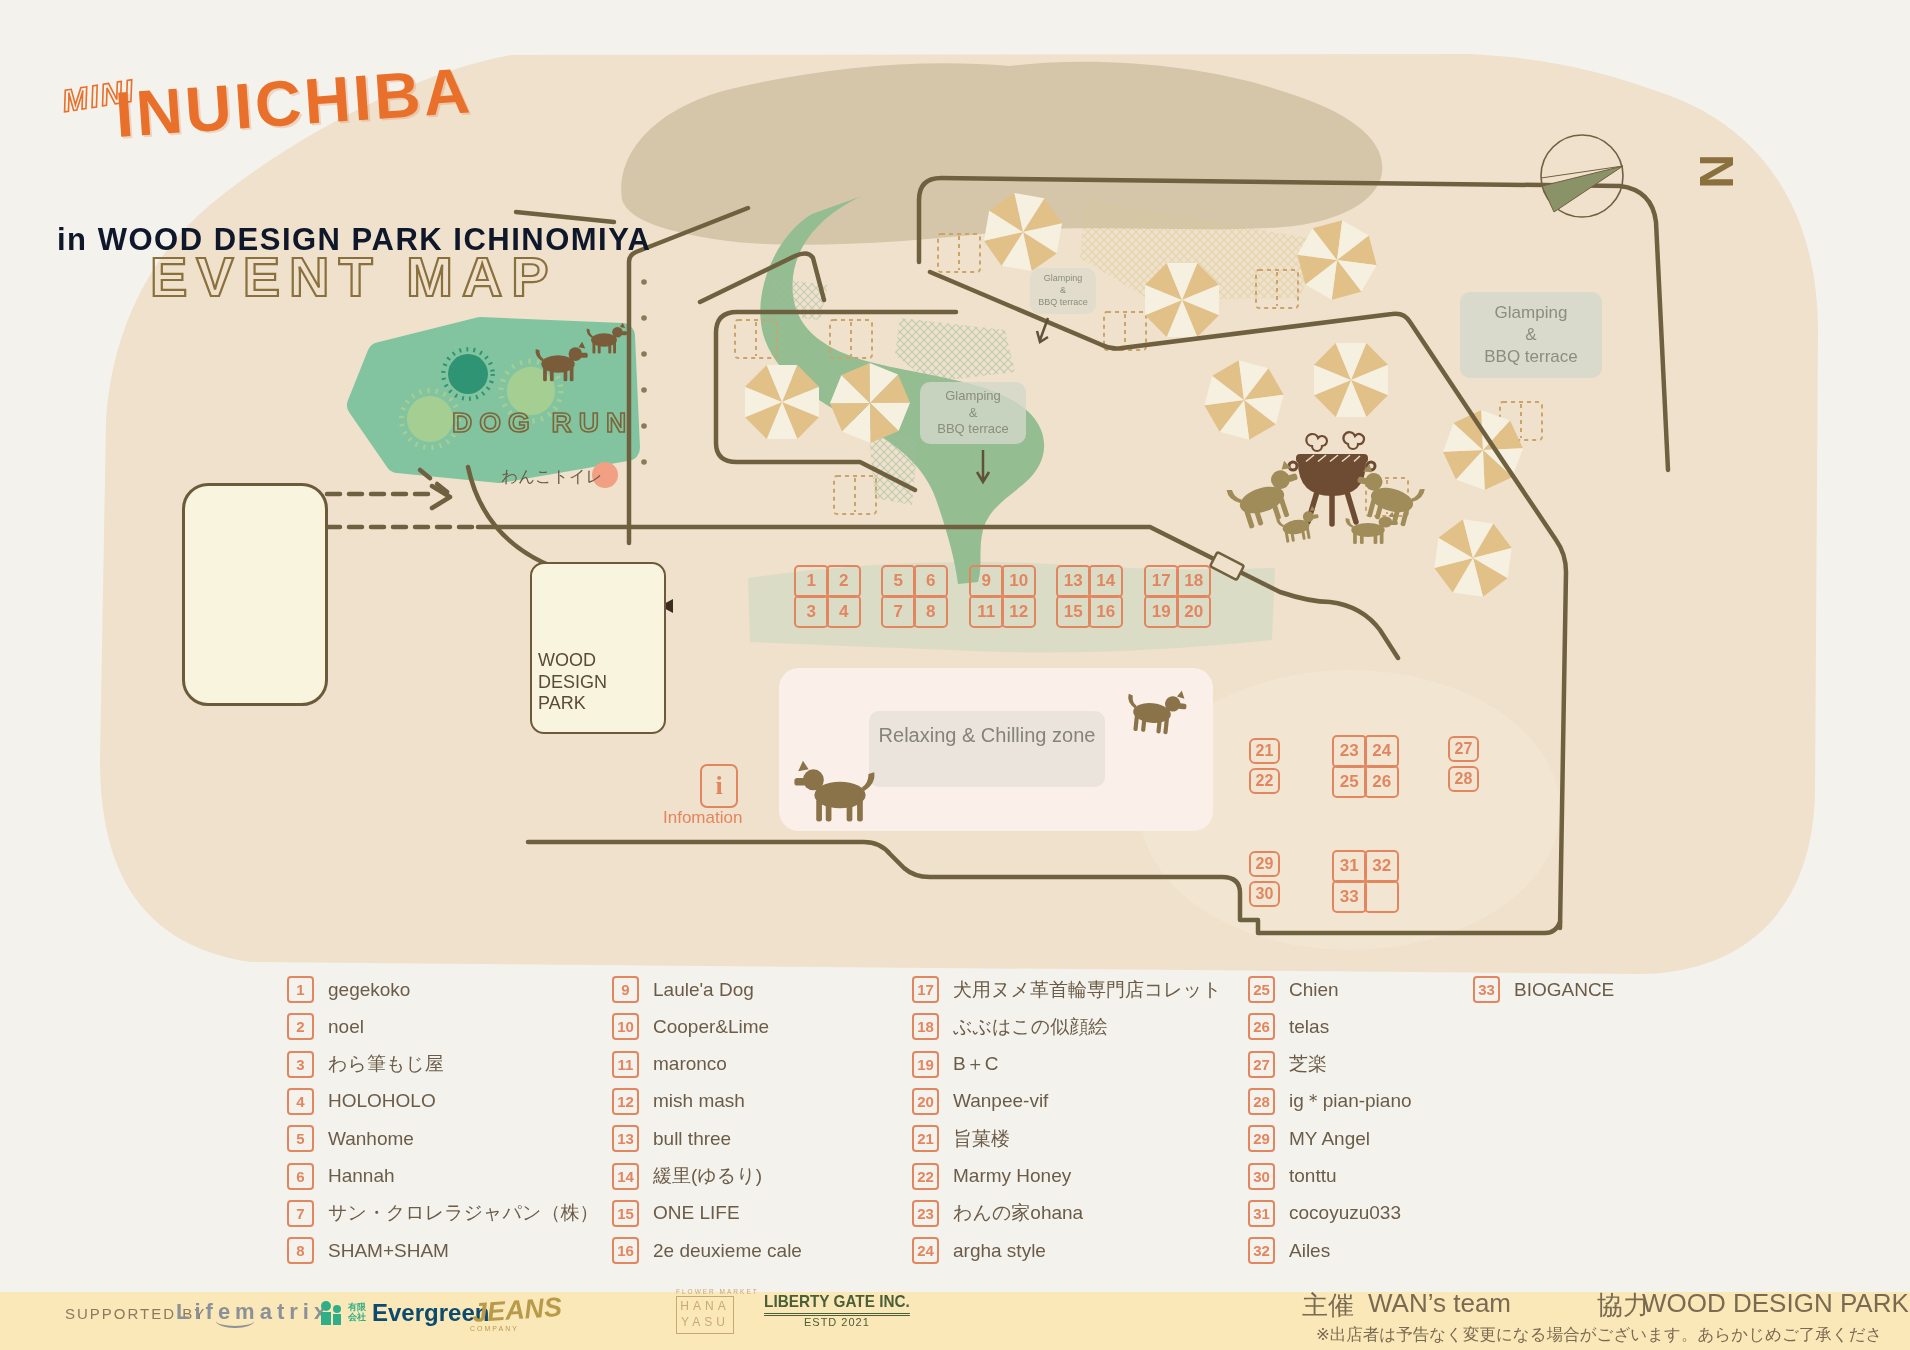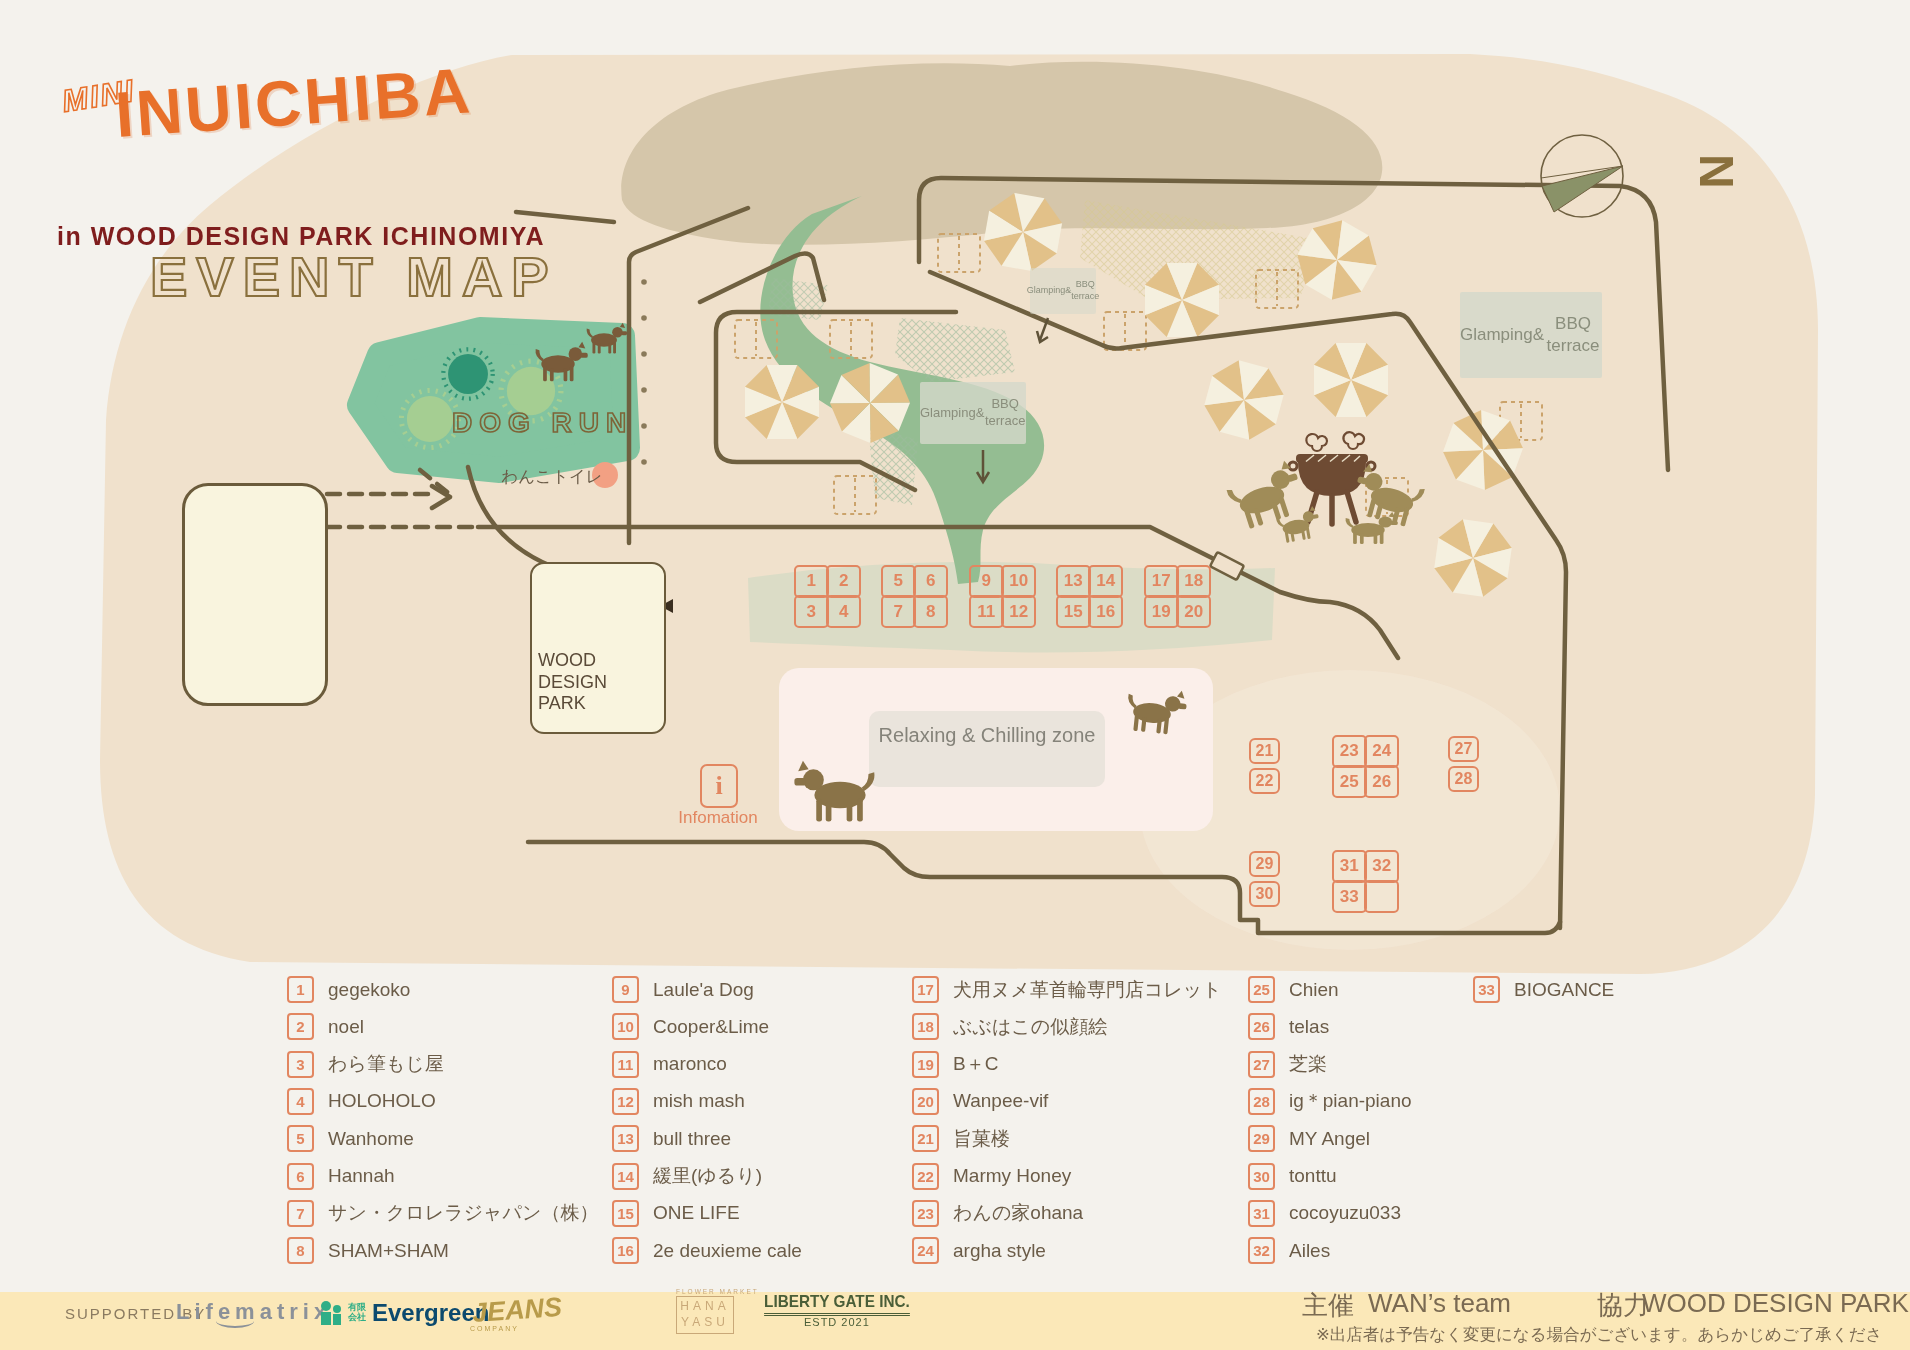--- a/index.html
+++ b/index.html
@@ -5,39 +5,39 @@
   html,body{margin:0;padding:0;}
   body{width:1910px;height:1350px;position:relative;overflow:hidden;
        background:#F4F2ED;font-family:"Liberation Sans","DejaVu Sans",sans-serif;}
   .abs{position:absolute;}
   #mapsvg{position:absolute;left:0;top:0;z-index:1;pointer-events:none;}
   .ua{fill:#E2C189}.ub{fill:#F5F0DF}
   
   .maintitle{left:118px;top:78px;font-size:64px;font-weight:900;color:#E8702A;
     letter-spacing:3px;transform:rotate(-4deg);transform-origin:left bottom;
     text-shadow:2px 2px 0 #D8601E33;z-index:3;}
-  .subtitle{left:57px;top:222px;font-size:25px;font-weight:900;color:#7f1d1d;
+  .subtitle{left:57px;top:222px;font-size:31px;font-weight:900;color:#0f172a;
     letter-spacing:1.5px;z-index:3;}
   
   .z3{z-index:3;}
   .foodbox{left:182px;top:483px;width:140px;height:217px;background:#F9F4DE;
     border:3px solid #6B5B3B;border-radius:26px;}
   .wdpbox{left:530px;top:562px;width:132px;height:168px;background:#F9F4DE;
     border:2.5px solid #6B5B3B;border-radius:14px;}
   .wdptext{left:538px;top:650px;font-size:18px;line-height:1.2;color:#5A4A38;}
-  .glamp{display:flex;flex-direction:row;align-items:center;justify-content:center;
-    background:rgba(213,216,202,.85);border-radius:2px;color:#8A8E7C;line-height:1.3;text-align:center;}
+  .glamp{display:flex;flex-direction:column;align-items:center;justify-content:center;
+    background:rgba(213,216,202,.85);border-radius:10px;color:#8A8E7C;line-height:1.3;text-align:center;}
   .glamp-big{left:1460px;top:292px;width:142px;height:86px;font-size:17px;}
   .glamp-mid{left:920px;top:382px;width:106px;height:62px;font-size:13px;background:rgba(213,216,202,.8);}
   .glamp-sm{left:1030px;top:268px;width:66px;height:46px;font-size:9px;background:rgba(213,216,202,.55);}
   .zonelabel{left:869px;top:724px;width:236px;text-align:center;font-size:20px;color:#85837A;}
   .infoicon{left:700px;top:764px;width:34px;height:40px;border:2.5px solid #E28660;border-radius:7px;
     background:#F0E1CC;display:flex;align-items:center;justify-content:center;
     color:#E28660;font-weight:900;font-size:26px;font-family:"Liberation Serif",serif;}
-  .infolabel{left:663px;top:808px;width:110px;text-align:center;font-size:17px;color:#E28660;}
+  .infolabel{left:663px;top:808px;width:110px;text-align:left;font-size:17px;color:#E28660;}
   
   .bgrid{position:absolute;display:grid;z-index:3;}
   .bcell{width:31px;height:29px;border:2.5px solid #E28660;border-radius:5px;margin:-1.25px;
     display:flex;align-items:center;justify-content:center;font-weight:800;font-size:17px;color:#E28660;}
   .bpair .bcell{width:27px;height:22px;margin:0 0 4px 0;border-radius:6px;font-size:16px;}
   
   .lrow{position:absolute;display:flex;align-items:center;gap:14px;z-index:3;}
   .lnum{width:23px;height:23px;border:2.5px solid #E28660;border-radius:4px;display:flex;
     align-items:center;justify-content:center;font-weight:800;font-size:15px;color:#E28660;}
   .lname{font-size:19px;color:#6B5C48;white-space:nowrap;}

